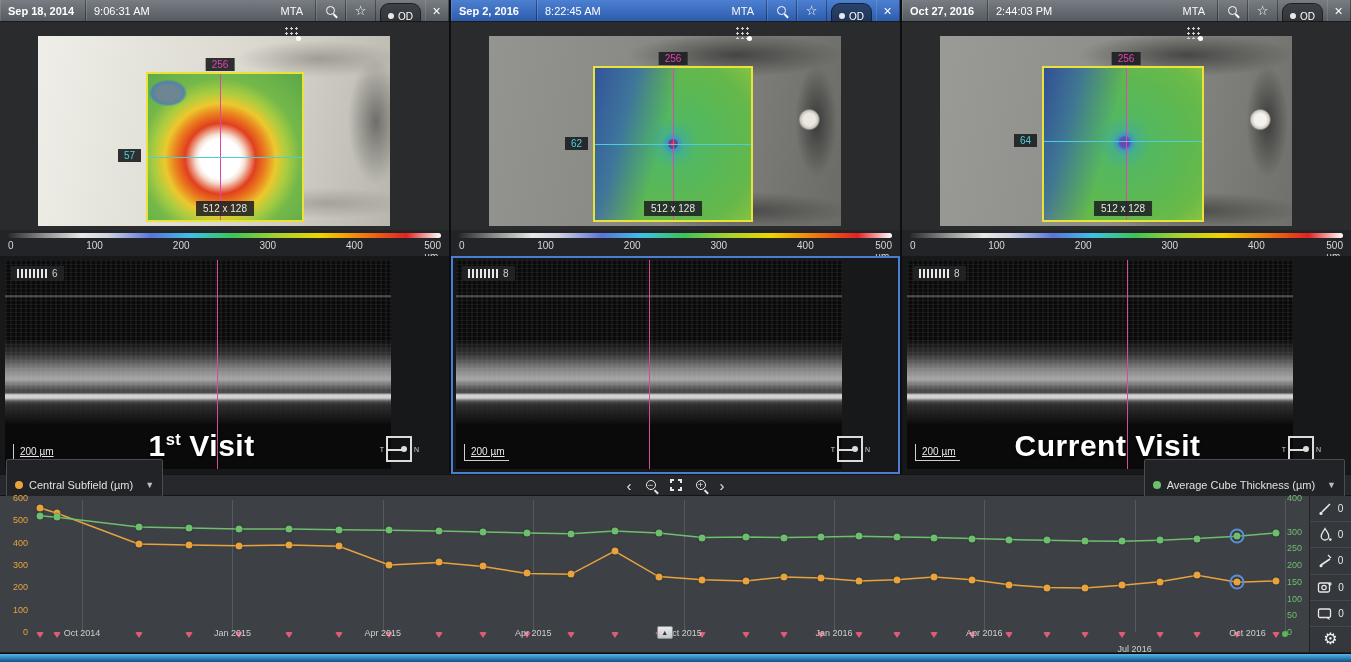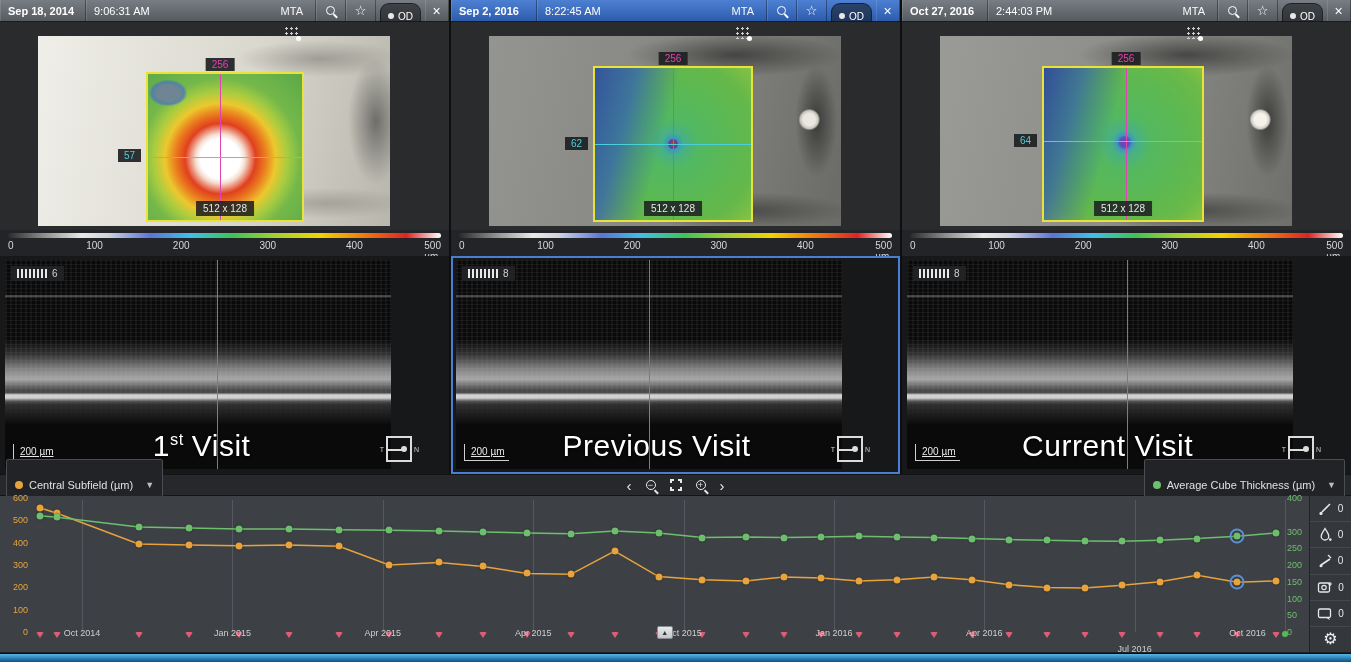--- a/index.html
+++ b/index.html
@@ -102,21 +102,21 @@
        repeating-linear-gradient(0deg, rgba(255,255,255,.05) 0 1px, transparent 1px 4px); }
   .bs-vline { position:absolute; top:0; bottom:0; width:1px; background:#d84a9c; left:55%; }
   .panel-b .bs-vline { left:50%; } .panel-c .bs-vline { left:57%; }
   .slices-chip { position:absolute; top:6px; left:6px; background:rgba(34,36,38,.9); color:#cfcfcf;
                  font-size:10px; padding:2px 6px; display:flex; align-items:center; gap:5px; }
   .bars { width:30px; height:9px; display:inline-block;
           background:repeating-linear-gradient(90deg,#e8e8e8 0 2px, transparent 2px 4px); }
   .scale-chip { position:absolute; left:8px; bottom:8px; color:#e8e8e8; font-size:10px;
                 padding:2px 4px 3px 6px; border-left:1px solid #cfcfcf; border-bottom:1px solid #cfcfcf;text-decoration:underline; }
   .caption { position:absolute; bottom:6px; left:0; right:0; text-align:center; color:#fff;
-             font-size:30px; font-weight:normal; text-shadow:0 1px 3px #000; letter-spacing:.5px;margin-left:7px; }
+             font-size:30px; font-weight:bold; text-shadow:0 1px 3px #000; letter-spacing:.5px;margin-left:7px; }
   .caption sup { font-size:55%; }
   .caption .rest { margin-left:8px; }
   .orient { position:absolute; right:30px; bottom:12px; display:flex; align-items:center; gap:2px;
             color:#cfcfcf; font-size:7px; }
   .obox { position:relative; width:26px; height:26px; border:2px solid #dcdcdc; background:rgba(10,10,10,.4); }
   .obox::before { content:""; position:absolute; left:0; right:5px; top:50%; height:2px; background:#dcdcdc; }
   .obox::after { content:""; position:absolute; right:3px; top:50%; transform:translateY(-50%);
                  width:6px; height:6px; border-radius:50%; background:#dcdcdc; }
 
   
@@ -288,21 +288,20 @@
           </div>
       </div>
       <div class="bscan-region">
         <div class="bscan">
           <div class="bs-vline"></div>
           <div class="slices-chip">
             <span class="bars"></span>
             <span>8</span>
           </div>
           <div class="scale-chip">200 µm</div>
-          <div class="caption"><span></span><sup></sup><span class="rest">Previous Visit</span></div>
         </div>
         <div class="orient">
           <span>T</span>
           <span class="obox"></span>
           <span>N</span>
         </div>
       </div>
     </section>
 
     <section class="panel panel-c">

